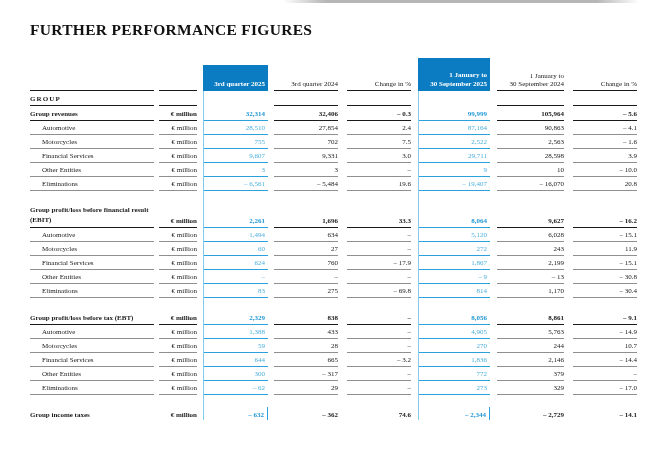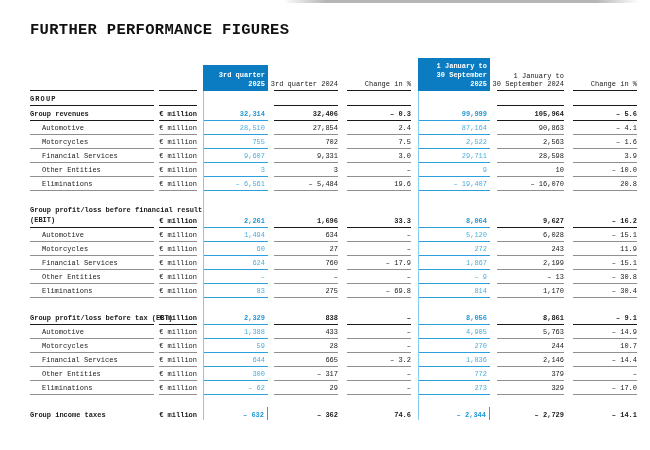--- a/index.html
+++ b/index.html
@@ -6,21 +6,21 @@
     --accent:#0b7cc1;
     --valblue:#4aaede;
     --valbluebold:#1f97d5;
     --blueline:#2ba0da;
     --vline:#85cbec;
     --dark:#1a1a1a;
     --grayline:#8f8f8f;
   }
   html,body{margin:0;padding:0;background:#fff;}
   .page{position:relative;width:650px;height:420px;background:#ffffff;overflow:hidden;
-        font-family:Liberation Mono, monospace;color:var(--dark);}
+        font-family:Liberation Serif, serif;color:var(--dark);}
   .top-rule{position:absolute;top:0;left:283px;width:356px;height:2.5px;border-radius:2px;
         background:linear-gradient(90deg,rgba(110,110,110,0),rgba(110,110,110,.5) 12%,rgba(110,110,110,.5) 88%,rgba(110,110,110,0));}
   .title{position:absolute;left:30px;top:21px;margin:0;font-size:15.5px;font-weight:700;
         letter-spacing:.3px;color:#111;}
   .tbl{position:absolute;left:30px;top:56px;width:607px;}
   .hrow,.grow,.r{display:grid;grid-template-columns:124px 5px 38px 6px 65px 6px 64px 9px 64px 7px 72px 7px 67px 9px 64px;}
   .g1{grid-column:1}.g2{grid-column:3}.g3{grid-column:5}.g4{grid-column:7}
   .g5{grid-column:9}.g6{grid-column:11}.g7{grid-column:13}.g8{grid-column:15}
   .c{display:flex;align-items:flex-end;justify-content:flex-end;font-size:7px;line-height:1.15;
      padding-bottom:2px;white-space:nowrap;}

